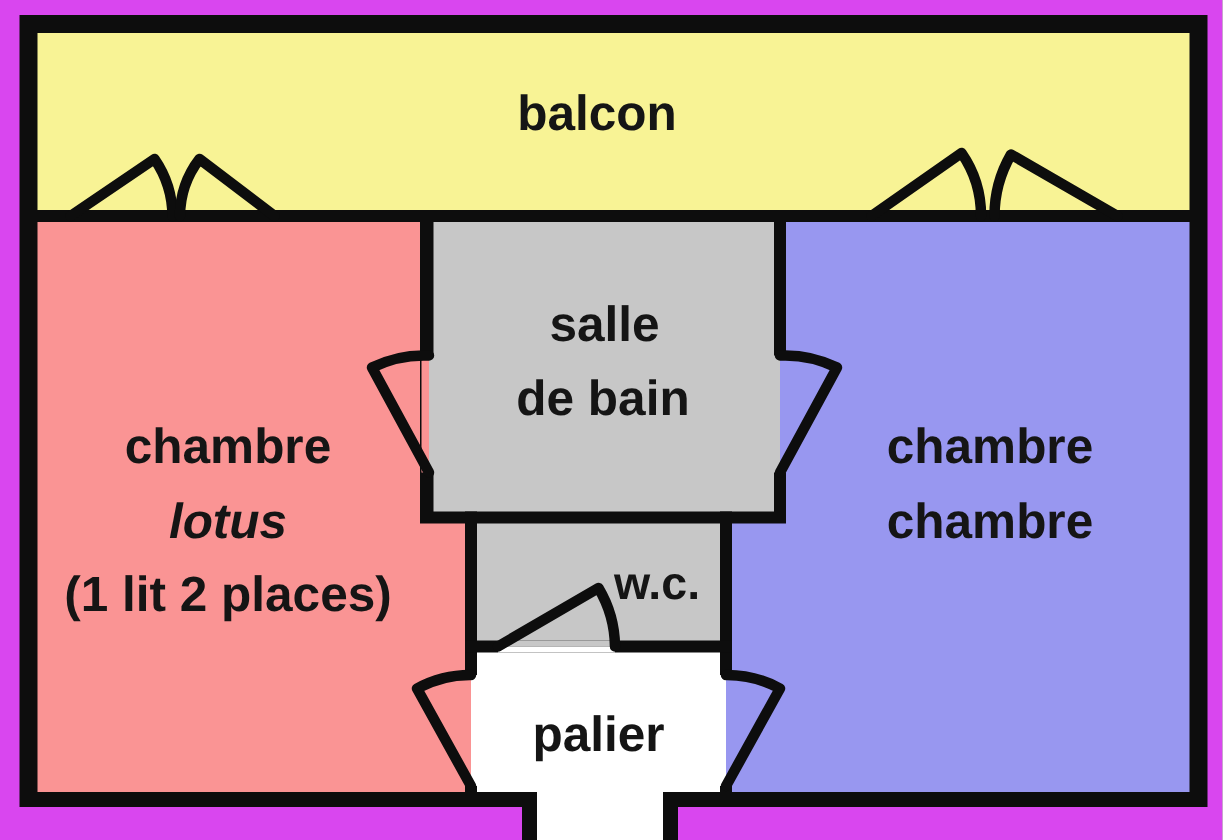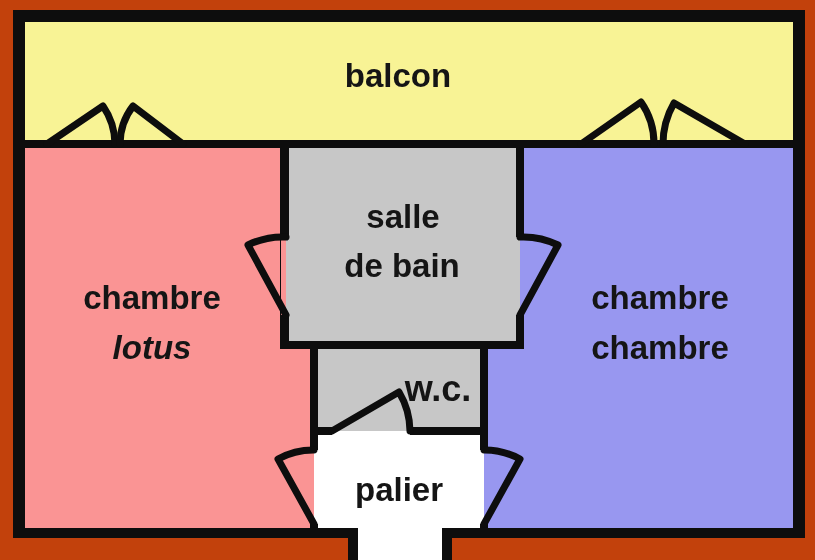--- a/index.html
+++ b/index.html
@@ -5,21 +5,21 @@
   html, body {
     margin: 0;
     padding: 0;
     background: #ffffff;
     font-family: "Liberation Sans", sans-serif;
   }
   .plan-wrap {
     position: relative;
     width: 815px;
     height: 560px;
-    background: #c2410c;
+    background: #d946ef;
     overflow: hidden;
   }
   .plan-svg {
     position: absolute;
     left: 0;
     top: 0;
     width: 815px;
     height: 560px;
   }
   .door {
@@ -34,21 +34,21 @@
     transform: translate(-50%, -50%);
     white-space: nowrap;
     font-weight: bold;
     font-size: 33px;
     color: #151515;
     letter-spacing: 0px;
     line-height: 1;
     user-select: none;
   }
   .room-label.small {
-    font-size: 36px;
+    font-size: 31px;
   }
 </style>
 </head>
 <body>
 
 <div class="plan-wrap">
 
   <svg class="plan-svg" viewBox="0 0 815 560">
 
     <rect x="13" y="10" width="792" height="528" fill="#0d0d0d"></rect>
@@ -97,20 +97,21 @@
     <path class="door" d="M 47 144 L 103 106 A 68 68 0 0 1 115 144"></path>
     <path class="door" d="M 183 144 L 133 106 A 63 63 0 0 0 120 144"></path>
     <path class="door" d="M 581 144 L 641 102 A 73 73 0 0 1 654 144"></path>
     <path class="door" d="M 745 144 L 674 103 A 82 82 0 0 0 663 144"></path>
   </svg>
 
   <div class="room-label" style="left:398px; top:75px;">balcon</div>
 
   <div class="room-label" style="left:152px; top:297px;">chambre</div>
   <div class="room-label" style="left:152px; top:347px;font-style:italic;">lotus</div>
+  <div class="room-label" style="left:152px; top:396px;">(1 lit 2 places)</div>
 
   <div class="room-label" style="left:402px; top:265px;">de bain</div>
   <div class="room-label" style="left:403px; top:216px;">salle</div>
 
   <div class="room-label" style="left:660px; top:297px;">chambre</div>
   <div class="room-label" style="left:660px; top:347px;">chambre</div>
 
   <div class="room-label small" style="left:438px; top:389px;">w.c.</div>
 
   <div class="room-label" style="left:399px; top:489px;">palier</div>

